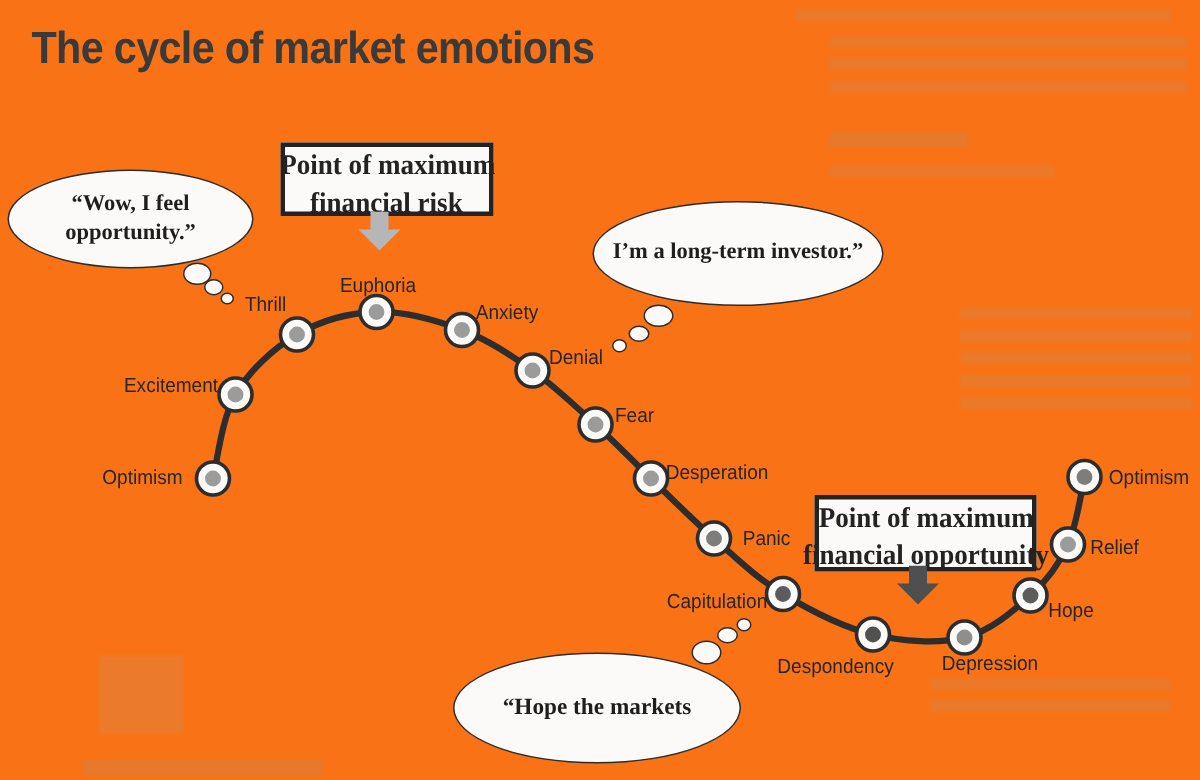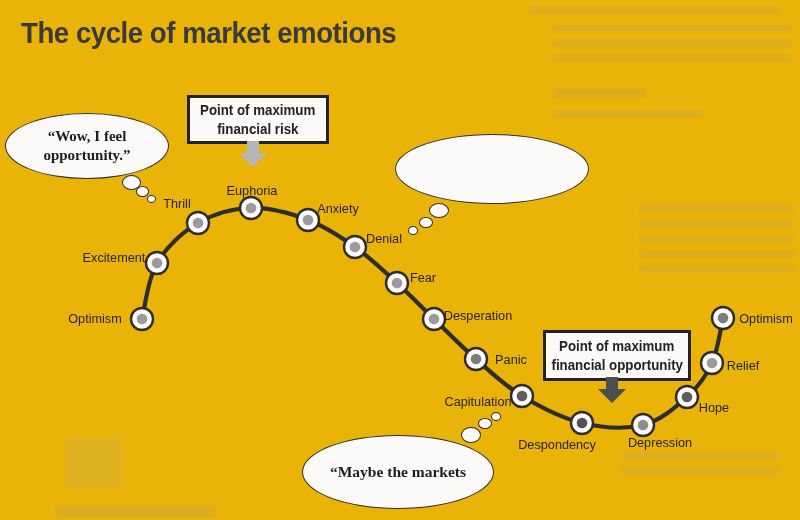--- a/index.html
+++ b/index.html
@@ -1,17 +1,17 @@
 <!DOCTYPE html>
 <html><head>
 <meta charset="utf-8">
 <style>
   html,body{margin:0;padding:0;}
   body{width:800px;height:520px;font-family:"Liberation Sans",sans-serif;}
-  .page{position:relative;width:800px;height:520px;background:#eab308;overflow:hidden;}
+  .page{position:relative;width:800px;height:520px;background:#f97316;overflow:hidden;}
 
   
   .title{position:absolute;left:21px;top:16px;margin:0;font-size:30px;font-weight:bold;
          color:#3a3a3a;letter-spacing:-.5px;transform:scaleX(.92);transform-origin:left center;
          white-space:nowrap;}
 
   
   .layer{position:absolute;left:0;top:0;width:800px;height:520px;}
   svg.layer{pointer-events:none;}
 
@@ -25,22 +25,22 @@
           text-align:left;font-family:"Liberation Serif","DejaVu Serif",serif;
           font-weight:bold;color:#1e1e1e;}
   .bubble .line{line-height:1.3;white-space:nowrap;}
   .bubble-1{left:5px;top:113px;width:162px;height:64px;font-size:15px;}
   .bubble-2{left:395px;top:134px;width:192px;height:68px;font-size:15px;}
   .bubble-3{left:302px;top:435px;width:190px;height:72px;font-size:15.5px;}
   .trail{position:absolute;border:1.5px solid #2d2d2d;border-radius:50%;background:#fbfaf8;}
 
   
   .callout{position:absolute;border:3px solid #232323;background:#fbfaf8;
-           display:flex;flex-direction:column;align-items:center;justify-content:center;
-           text-align:center;font-weight:bold;font-size:14px;color:#232323;line-height:1.32;}
+           display:flex;flex-direction:column;align-items:center;justify-content:space-between;
+           text-align:center;font-weight:bold;font-size:19px;color:#232323;line-height:1.32;font-family:Liberation Serif, serif;}
   .callout .line{transform:scaleX(.95);white-space:nowrap;}
   .callout-risk{left:187px;top:95px;width:136px;height:43px;}
   .callout-opportunity{left:543px;top:330px;width:142px;height:45px;}
   .arrow{position:absolute;}
 
   
   .bleed{position:absolute;filter:blur(1px);pointer-events:none;}
   .bleed-rows{background:repeating-linear-gradient(to bottom,
               rgba(158,154,148,.16) 0 8px, rgba(0,0,0,0) 8px 15px);}
   .bleed-bar{background:rgba(152,148,142,.18);}
@@ -148,27 +148,28 @@
 
   <div class="bubble bubble-1">
     <div class="line">“Wow, I feel</div>
     <div class="line">opportunity.”</div>
   </div>
   <div class="trail" style="left:122px;top:175px;width:17px;height:13px;"></div>
   <div class="trail" style="left:136px;top:186px;width:11px;height:9px;"></div>
   <div class="trail" style="left:147px;top:195px;width:7px;height:6px;"></div>
 
   <div class="bubble bubble-2">
+    <div class="line">I’m a long-term investor.”</div>
   </div>
   <div class="trail" style="left:429px;top:203px;width:18px;height:13px;"></div>
   <div class="trail" style="left:419px;top:217px;width:12px;height:9px;"></div>
   <div class="trail" style="left:408px;top:226px;width:8px;height:7px;"></div>
 
   <div class="bubble bubble-3">
-    <div class="line">“Maybe the markets</div>
+    <div class="line">“Hope the markets</div>
   </div>
   <div class="trail" style="left:461px;top:427px;width:18px;height:14px;"></div>
   <div class="trail" style="left:478px;top:418px;width:12px;height:9px;"></div>
   <div class="trail" style="left:491px;top:412px;width:8px;height:7px;"></div>
 
   <div class="callout callout-risk">
     <div class="line">Point of maximum</div>
     <div class="line">financial risk</div>
   </div>
   <svg class="arrow" style="left:239px;top:141px;" width="28" height="26">

